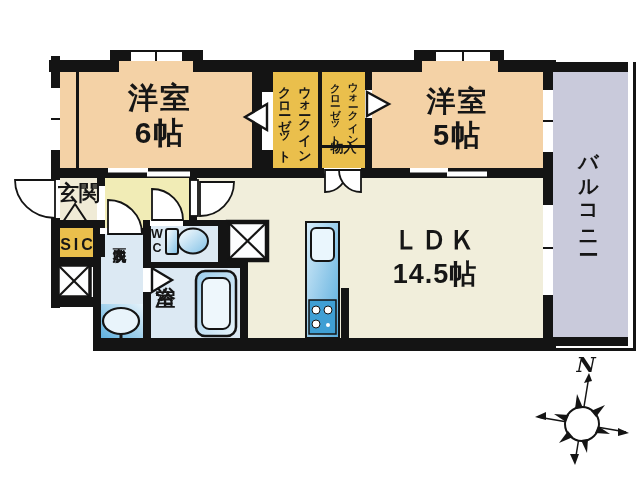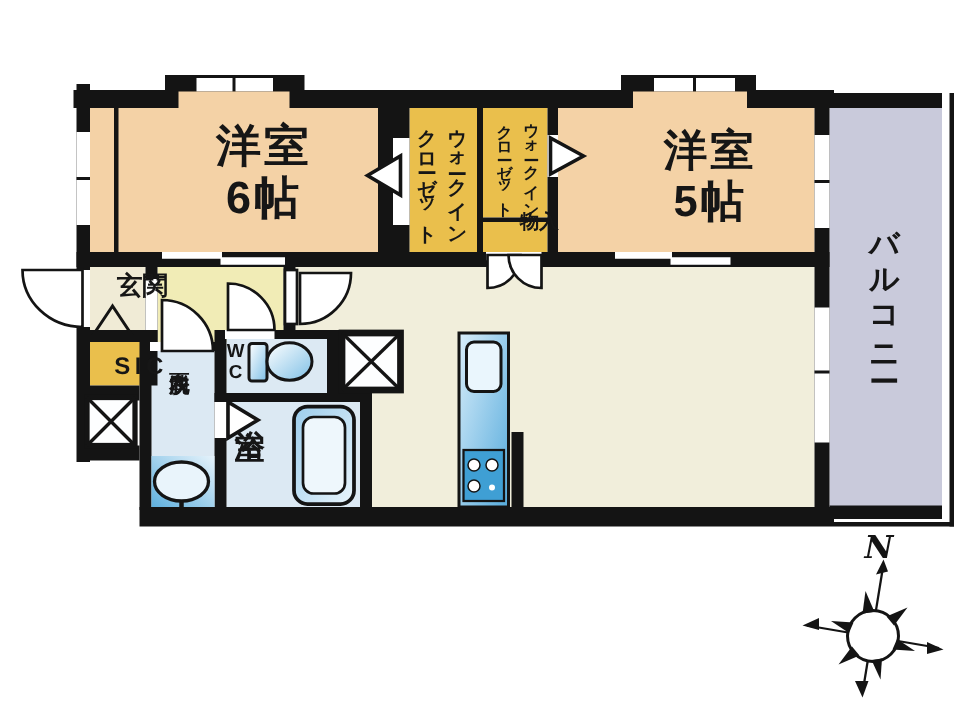--- a/index.html
+++ b/index.html
@@ -1,20 +1,20 @@
 <!DOCTYPE html>
 <html style="--wall: #141414; --bedroom: #f4d2a6; --closet: #eabf4c; --ldk: #f1eedb; --hallway: #f1ecb6; --entrance: #f0ebd6; --wet_room: #dce9f3; --balcony: #c9cadb; --fixture_blue: #7fc0e6; --kitchen_blue: #3f9fd4;"><head>
 <meta charset="utf-8">
 <style>
   html,body{margin:0;padding:0;background:#ffffff;}
   #stage{position:relative;width:640px;height:480px;background:#ffffff;overflow:hidden;
          font-family:"Liberation Sans","DejaVu Sans",sans-serif;color:#161616;}
   #plan-svg{position:absolute;left:0;top:0;}
   .lbl{position:absolute;z-index:5;color:#161616;font-weight:bold;pointer-events:none;}
-  .lbl.center{text-align:center;margin-left:16px;}
+  .lbl.center{text-align:center;}
   .pre{white-space:pre-line;}
   .vert{writing-mode:vertical-rl;text-orientation:mixed;}
   .vert.up{text-orientation:upright;}
   .room-big{font-size:30px;line-height:1.18;letter-spacing:2px;}
   .ldk-big{font-size:27px;line-height:1.25;letter-spacing:1px;}
   .wic-lbl{font-size:13px;line-height:1.55;letter-spacing:1px;font-weight:bold;}
   .wic-lbl.small{font-size:10.5px;line-height:1.7;}
   .n-label{font-family:"DejaVu Serif","Liberation Serif",serif;font-style:italic;font-weight:bold;font-size:21px;}
 </style>
 </head>
@@ -193,25 +193,27 @@
     <polygon points="535,417 546,412 546,420" fill="#141414"></polygon>
     <polygon points="629,433 618,428 618,436" fill="#141414"></polygon>
     <text x="586" y="372" text-anchor="middle" class="n-label" fill="#141414">N</text>
   </g>
 </svg>
 
 <div class="lbl center pre room-big" style="left:80px;top:80px;width:160px;">洋室
 6帖</div>
 <div class="lbl center pre room-big" style="left:380px;top:84px;width:155px;font-size:29px;">洋室
 5帖</div>
+<div class="lbl center pre ldk-big" style="left:360px;top:224px;width:150px;">ＬＤＫ
+14.5帖</div>
 <div class="lbl vert pre wic-lbl" style="left:274px;top:77px;height:90px;">ウォークイン
 クローゼット</div>
 <div class="lbl vert pre wic-lbl small" style="left:326px;top:75px;height:68px;">ウォークイン
 クローゼット</div>
 <div class="lbl center" style="left:322px;top:139px;width:43px;font-size:13px;">物入</div>
-<div class="lbl center" style="left:57px;top:179px;width:44px;font-size:17px;">玄関</div>
+<div class="lbl center" style="left:57px;top:179px;width:44px;font-size:21px;">玄関</div>
 <div class="lbl center" style="left:58px;top:236px;width:40px;font-size:16px;letter-spacing:3px;">SIC</div>
 <div class="lbl vert" style="left:110px;top:238px;height:78px;font-size:13.5px;">洗面脱衣</div>
 <div class="lbl vert up" style="left:150px;top:227px;height:36px;font-size:12.5px;">WC</div>
 <div class="lbl vert" style="left:153px;top:271px;height:62px;font-size:20px;">浴室</div>
 <div class="lbl vert" style="left:576px;top:140px;height:160px;font-size:20px;letter-spacing:3px;">バルコニー</div>
 
 </div>
 
 </body></html>

